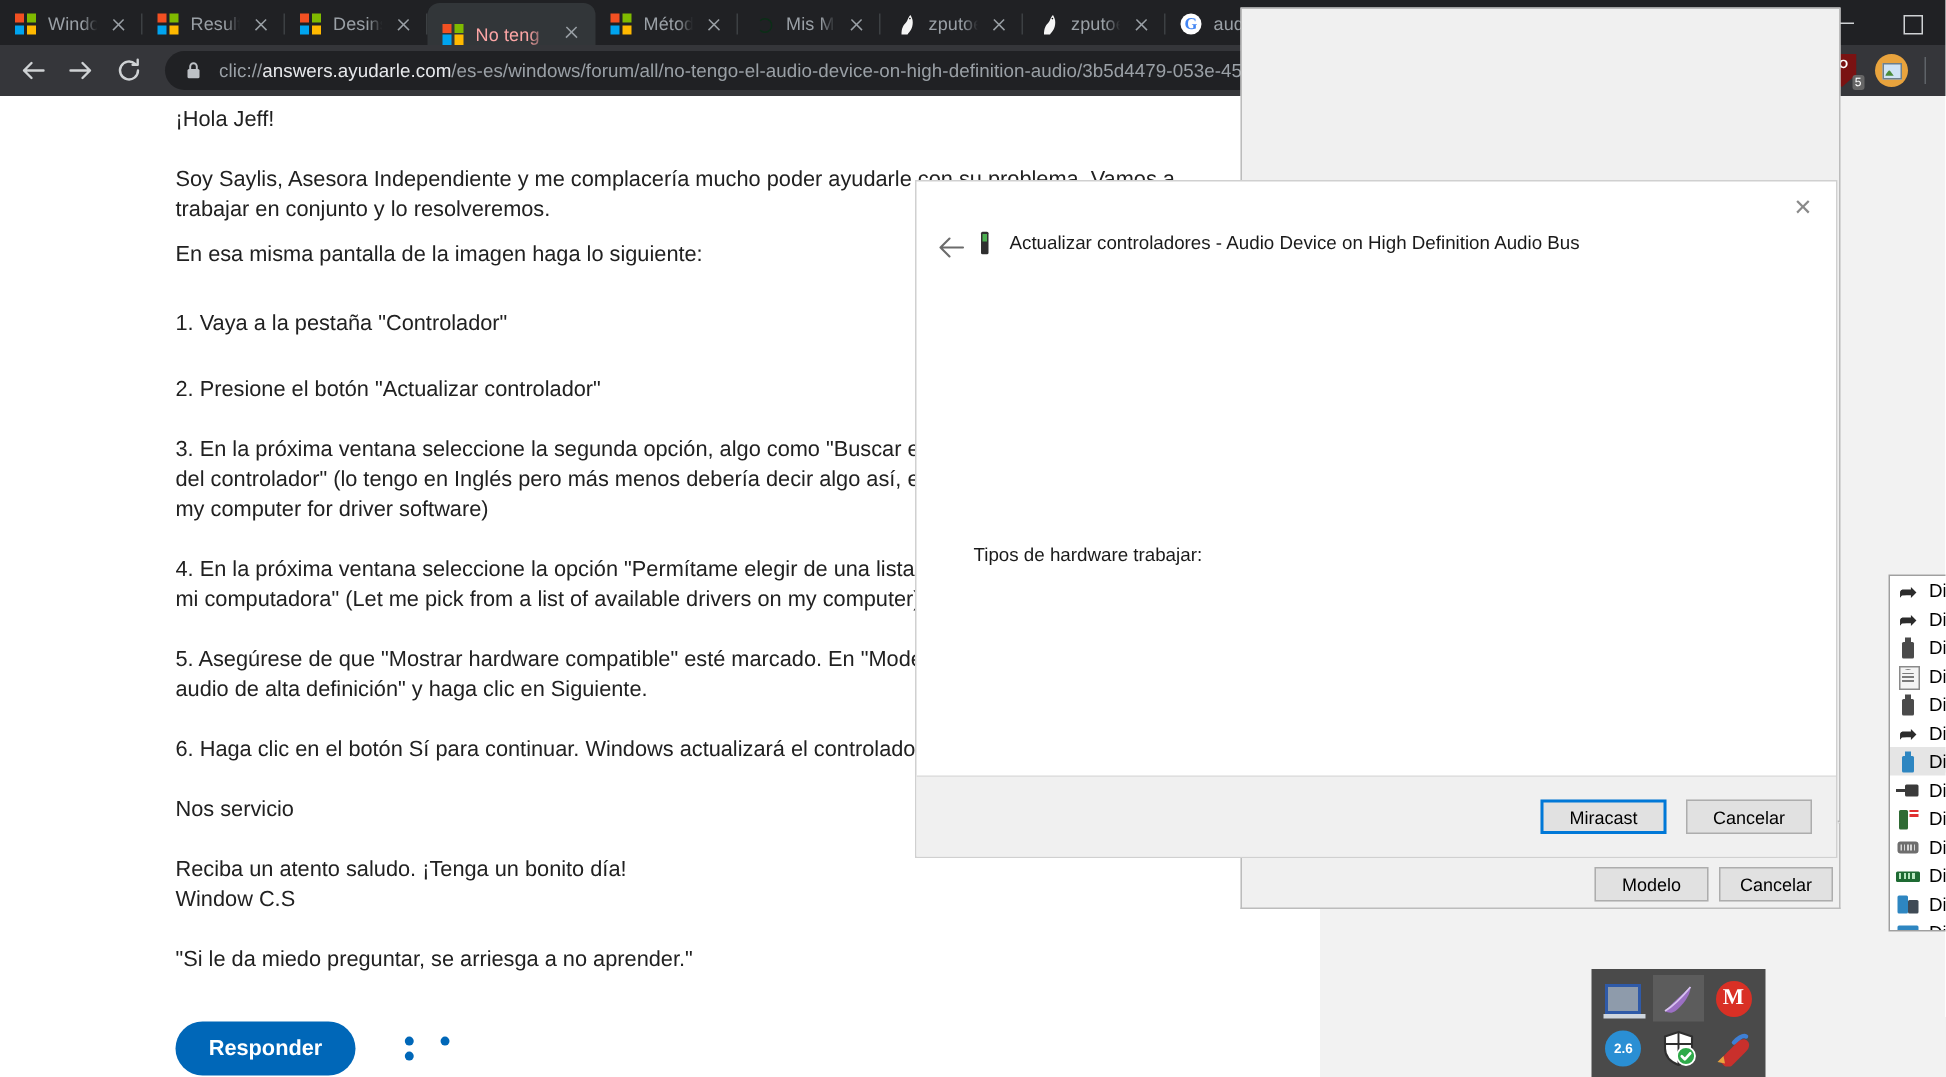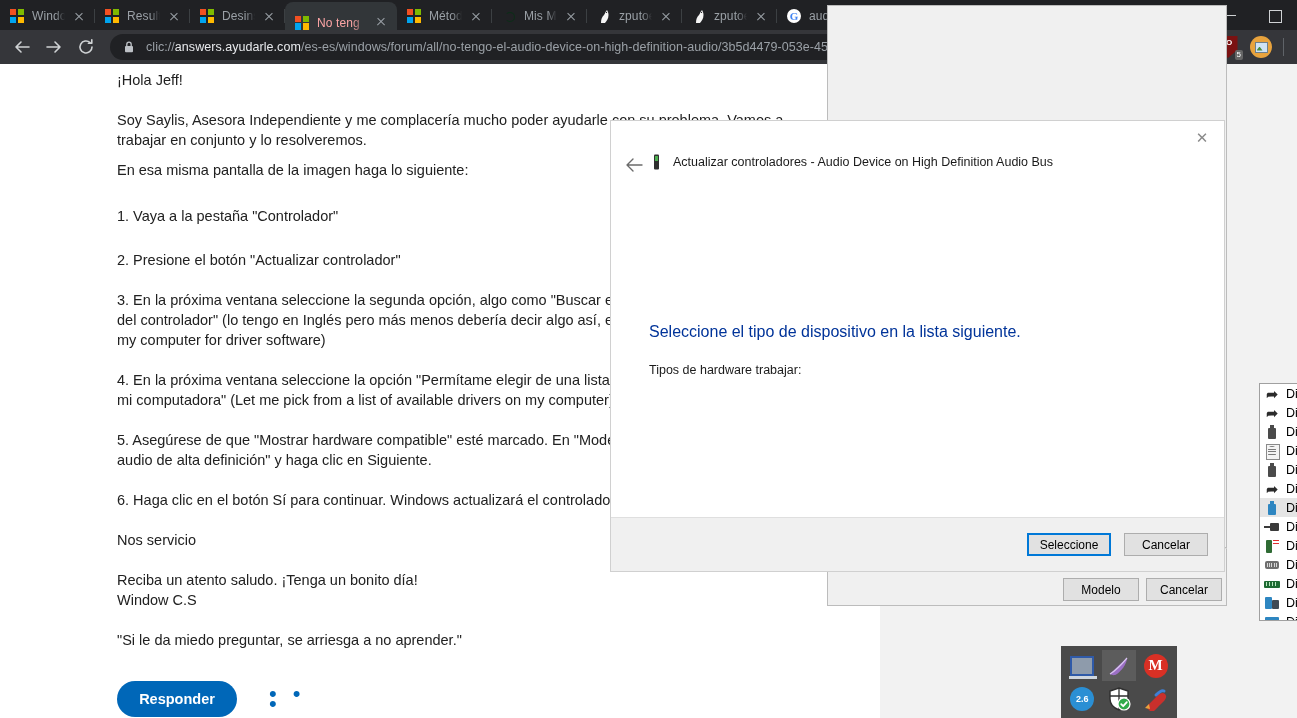--- a/index.html
+++ b/index.html
@@ -487,21 +487,20 @@
   <div id="wizard-titlerow">
     <span id="wizard-title-icon">
       <svg width="13" height="16" viewBox="0 0 13 16">
           <rect x="3" y="0.5" width="5" height="15" rx="1" fill="#2f2f2f"></rect>
           <rect x="4" y="2" width="3" height="5" fill="#4caf50"></rect>
         </svg>
     </span>
     <span id="wizard-title">Actualizar controladores - Audio Device on High Definition Audio Bus</span>
   </div>
 
-  <div id="wizard-heading">Seleccione el tipo de dispositivo en la lista siguiente.</div>
   <div id="wizard-sublabel">Tipos de hardware trabajar:</div>
 
   <div id="listbox" style="top:262px;left:648px;">
     <div id="listbox-inner">
         <div class="list-row">
           <span class="ic ic-pos">➦</span>
           <span class="lbl">Dispositivo heredado OPOS</span>
         </div>
         <div class="list-row">
           <span class="ic ic-pos">➦</span>
@@ -549,21 +548,21 @@
         </div>
         <div class="list-row">
           <span class="ic ic-generic"></span>
           <span class="lbl">Dispositivos de pantalla inteligente</span>
         </div>
       </div>
 
   </div>
 
   <div id="wizard-footer">
-    <div class="w32-btn primary" id="btn-siguiente">Seleccione</div>
+    <div class="w32-btn primary" id="btn-siguiente">Miracast</div>
     <div class="w32-btn" id="btn-cancelar">Cancelar</div>
   </div>
 </div>
 
 <div id="dock">
     <div class="dock-cell">
       <span class="ico-desktop"></span>
     </div>
     <div class="dock-cell hl">
       <span class="ico-pen"><svg width="26" height="26" viewBox="0 0 26 26">

